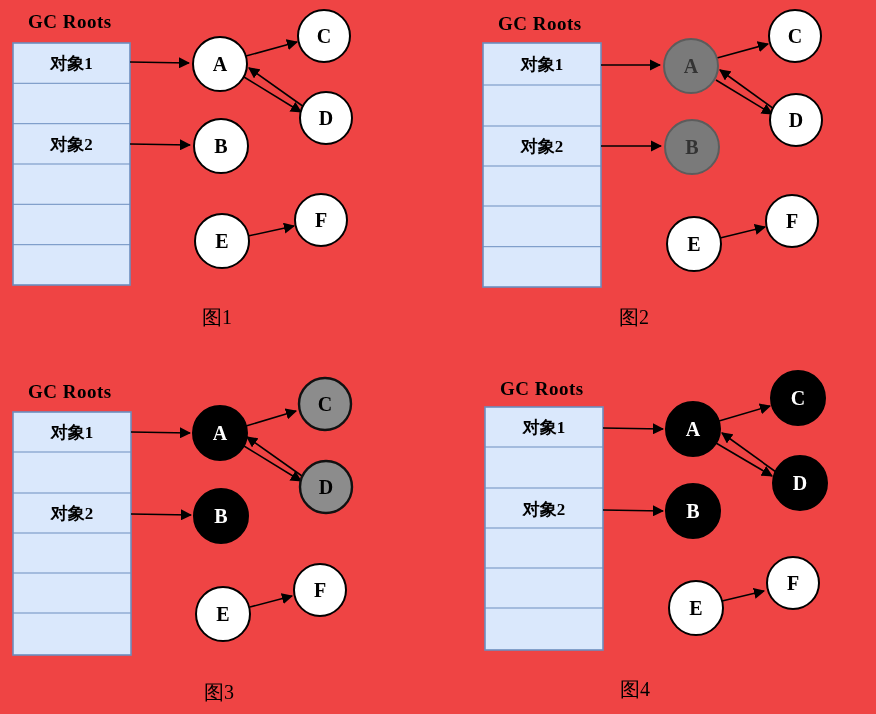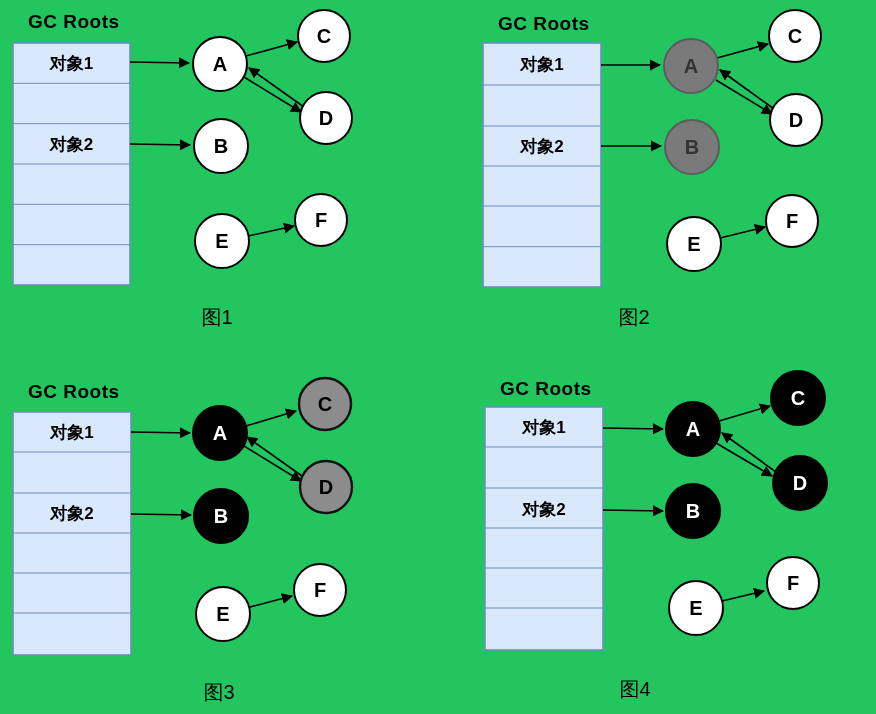--- a/index.html
+++ b/index.html
@@ -1,18 +1,18 @@
 <!DOCTYPE html>
 <html><head>
 <meta charset="utf-8">
 <style>
   html,body{margin:0;padding:0;background:#ffffff;}
   .canvas{
-    position:relative;width:876px;height:714px;background:#22c55e;
-    font-family:Liberation Sans, sans-serif;overflow:hidden;
+    position:relative;width:876px;height:714px;background:#ef4444;
+    font-family:Liberation Serif, serif;overflow:hidden;
   }
   .panel-svg{position:absolute;}
   
   .edge{stroke:#000000;stroke-width:1.6;fill:none;}
   
   .t-outer{fill:#dae8fc;stroke:#6c8ebf;stroke-width:1.6;}
   .t-div{stroke:#6c8ebf;stroke-width:1;}
   .t-label{font-size:17px;font-weight:bold;fill:#000000;text-anchor:middle;}
   
   .gc-title{font-size:19px;font-weight:bold;fill:#000000;letter-spacing:.5px;}

